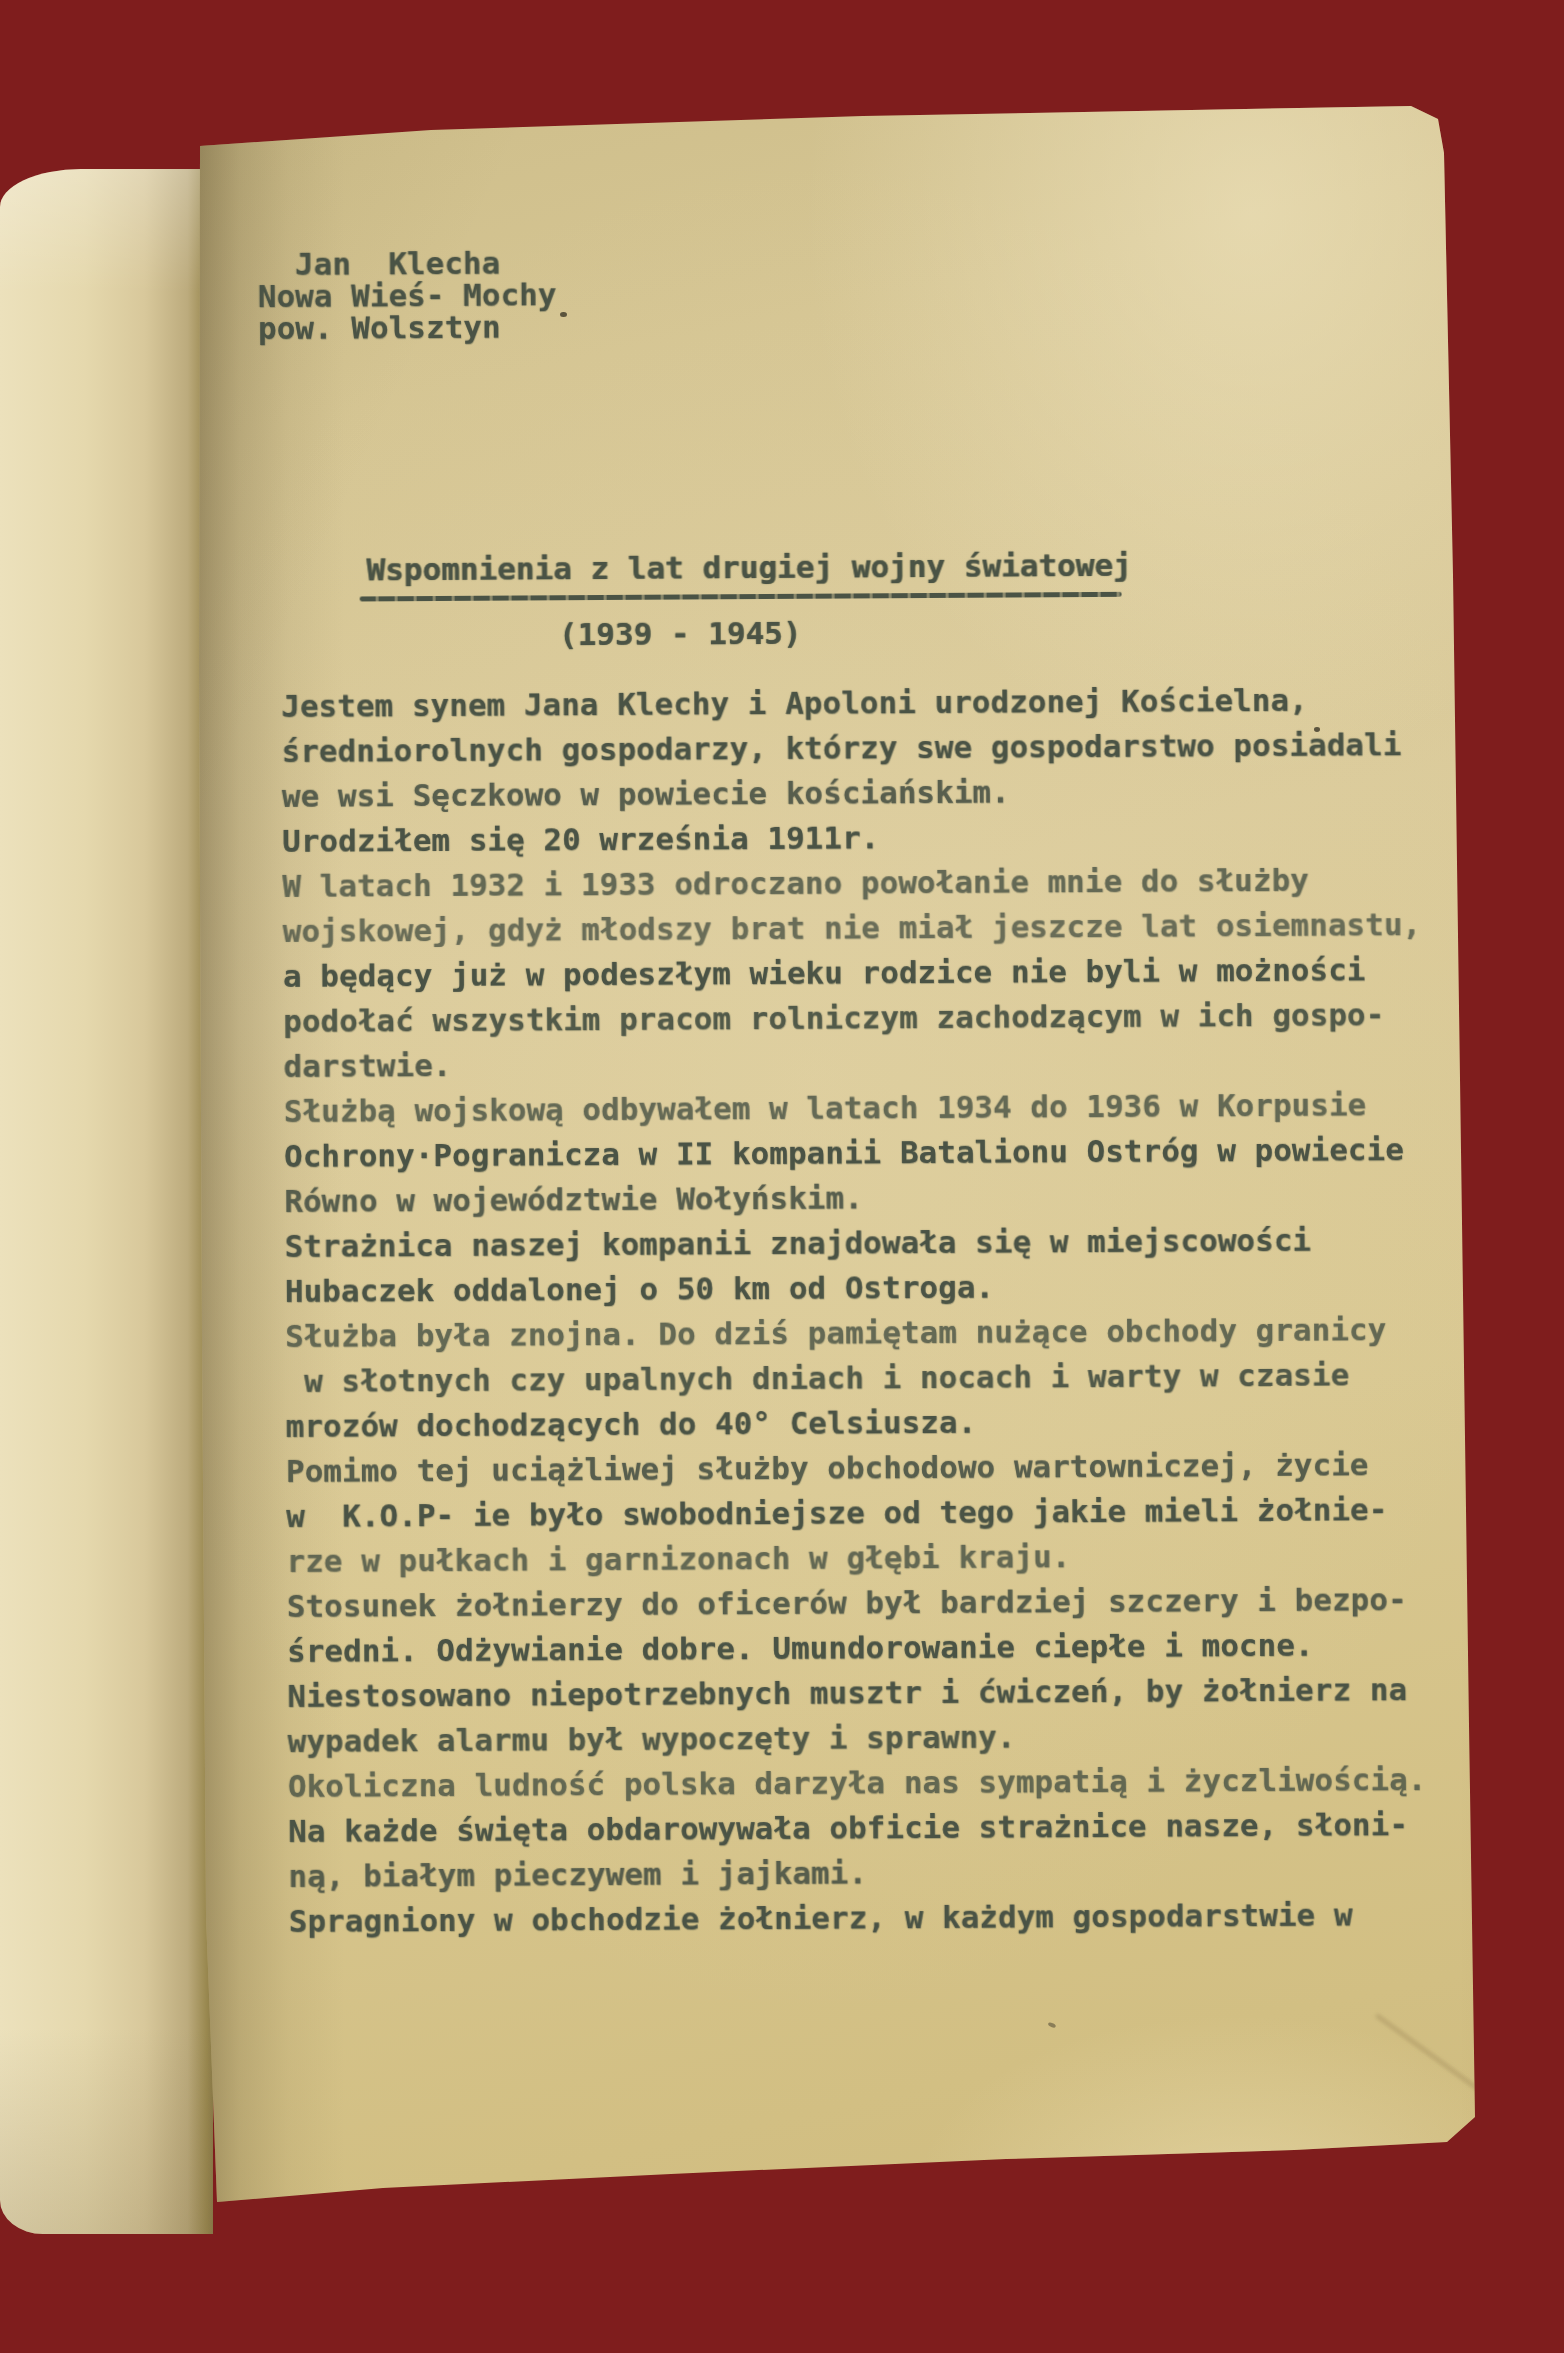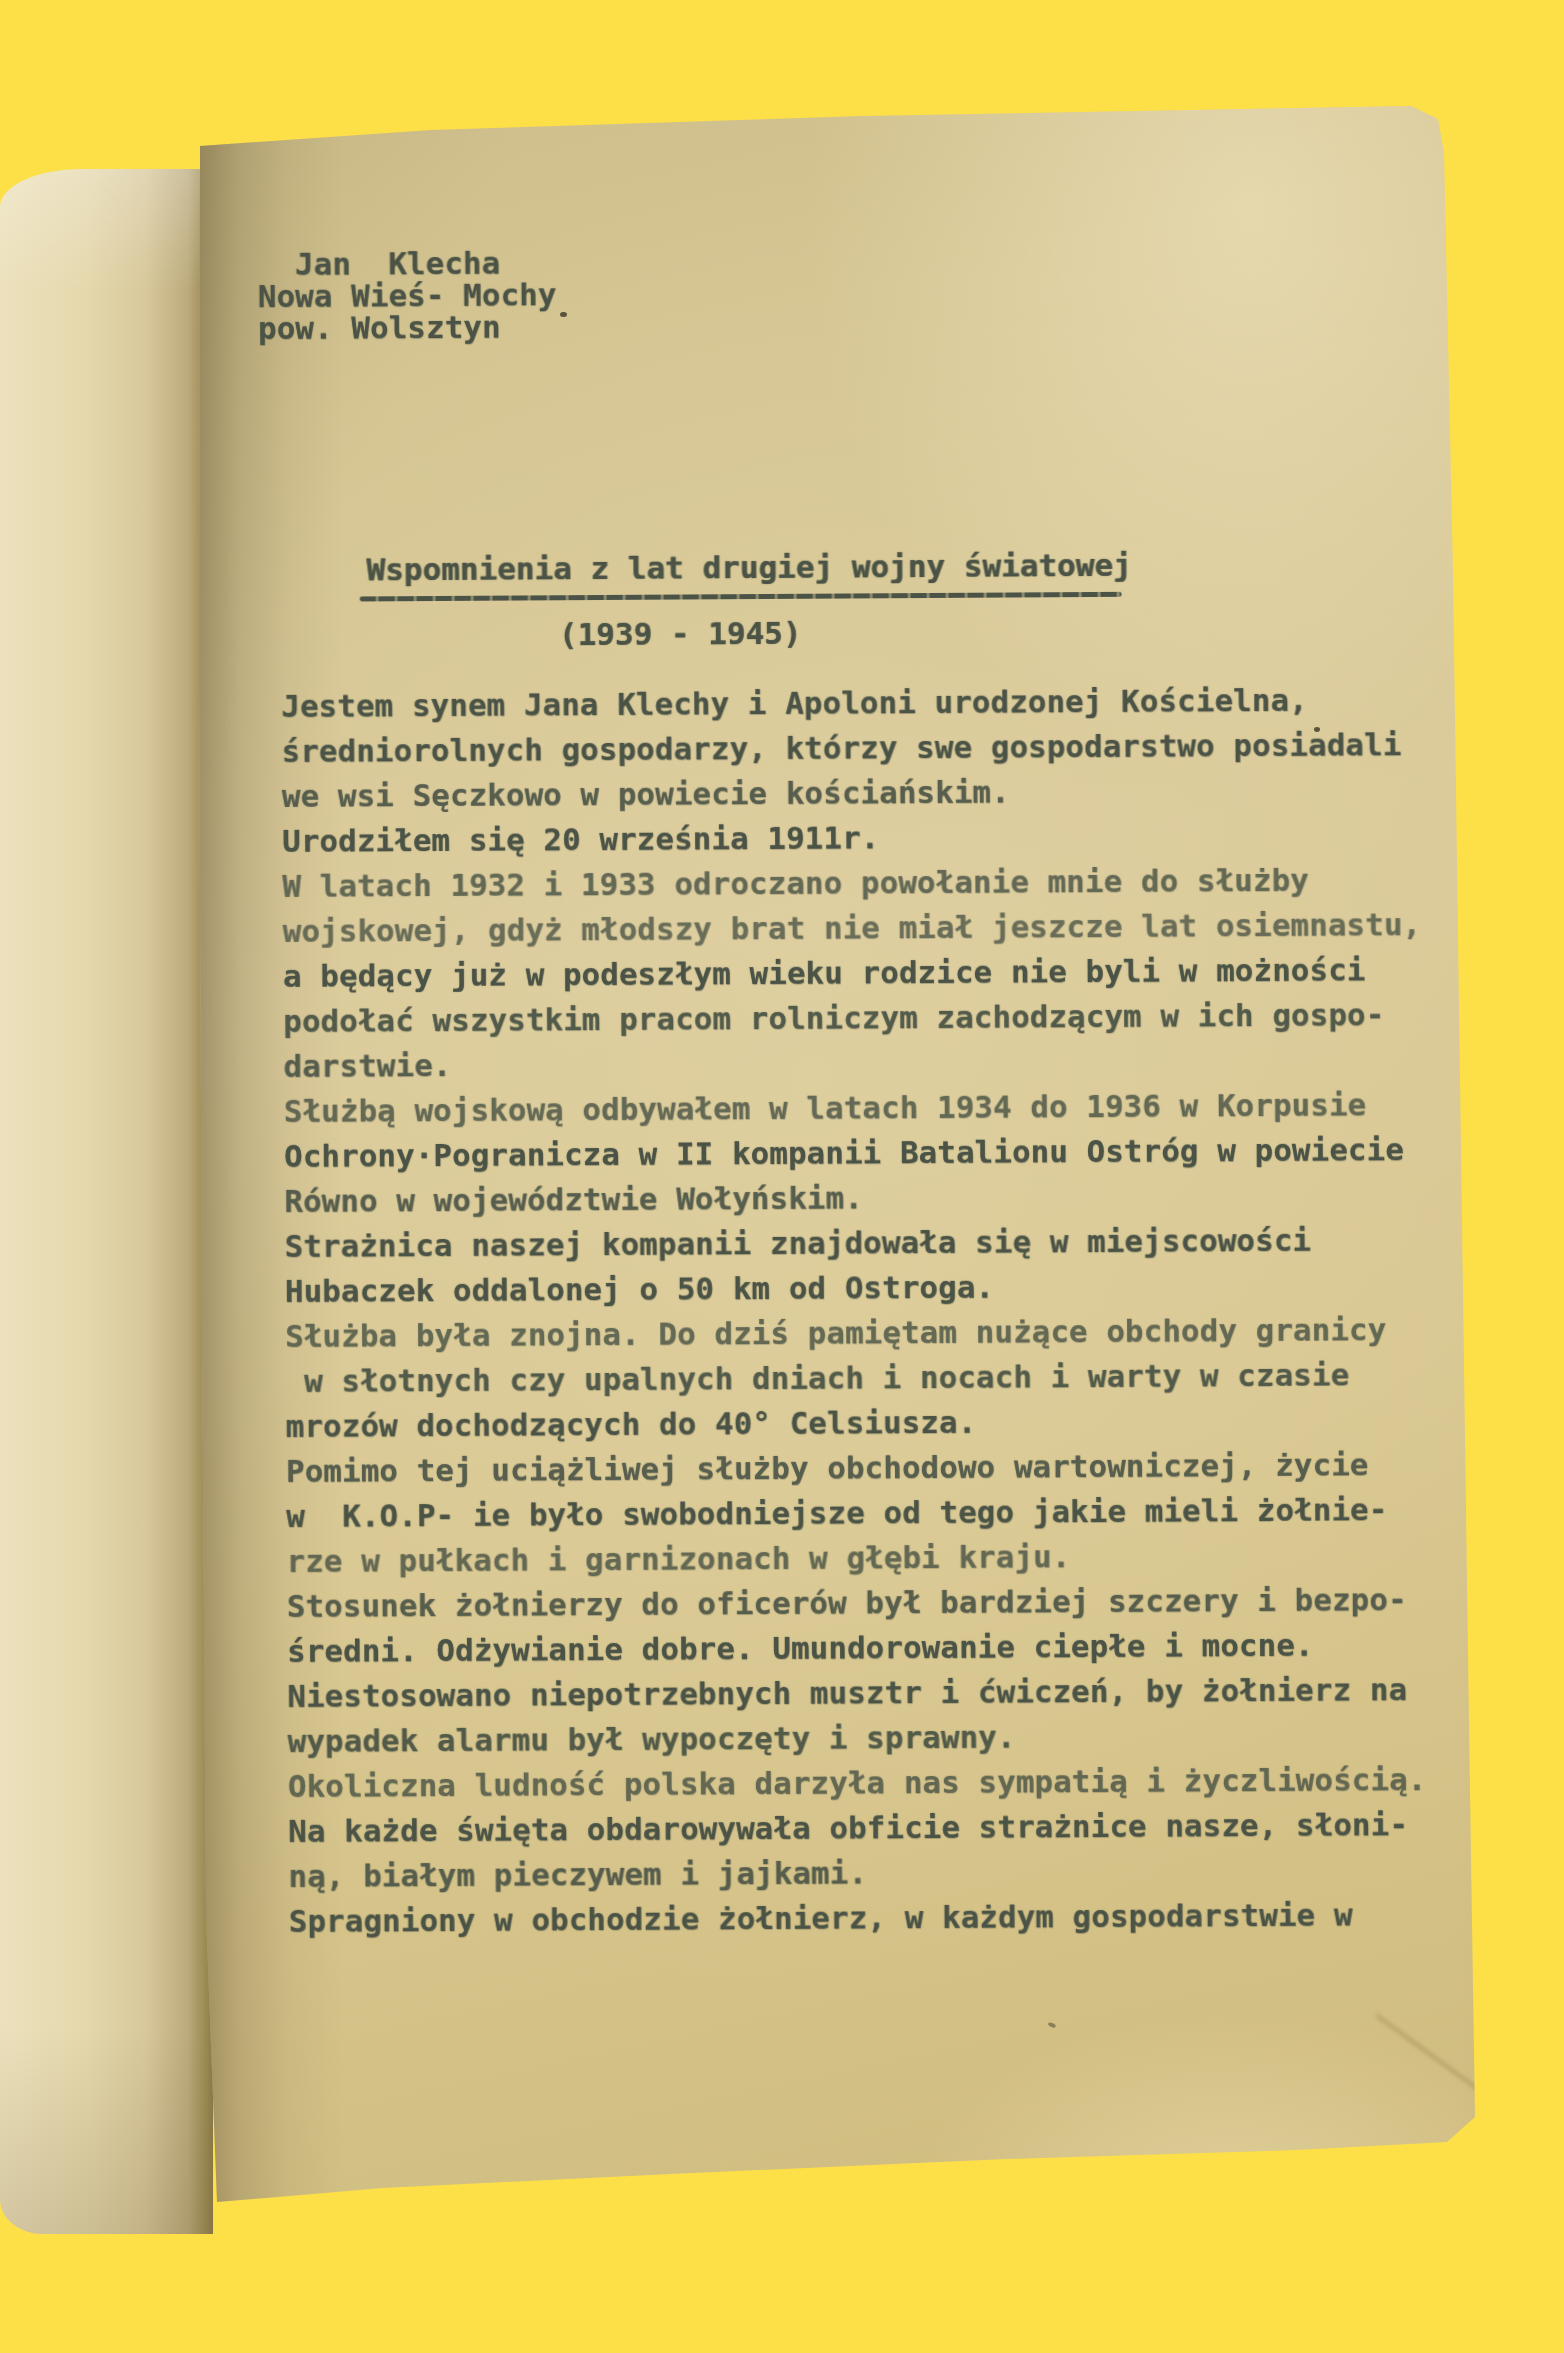--- a/index.html
+++ b/index.html
@@ -1,19 +1,19 @@
 <!DOCTYPE html>
 <html style="font-size:7.7px"><head>
 <meta charset="utf-8">
 <style>
   html,body{margin:0;padding:0;}
   .canvas{
     position:relative;
     width:1564px;height:2354px;
-    background:#fde047;
+    background:#7f1d1d;
     overflow:hidden;
     font-family:"DejaVu Sans Mono", monospace;
   }
   
   .stack{
     position:absolute;
     left:0;top:169px;
     width:213px;height:2065px;
     background:linear-gradient(to right,
       #ece1bc 0%, #e5d8ad 40%, #d8c89b 68%,

